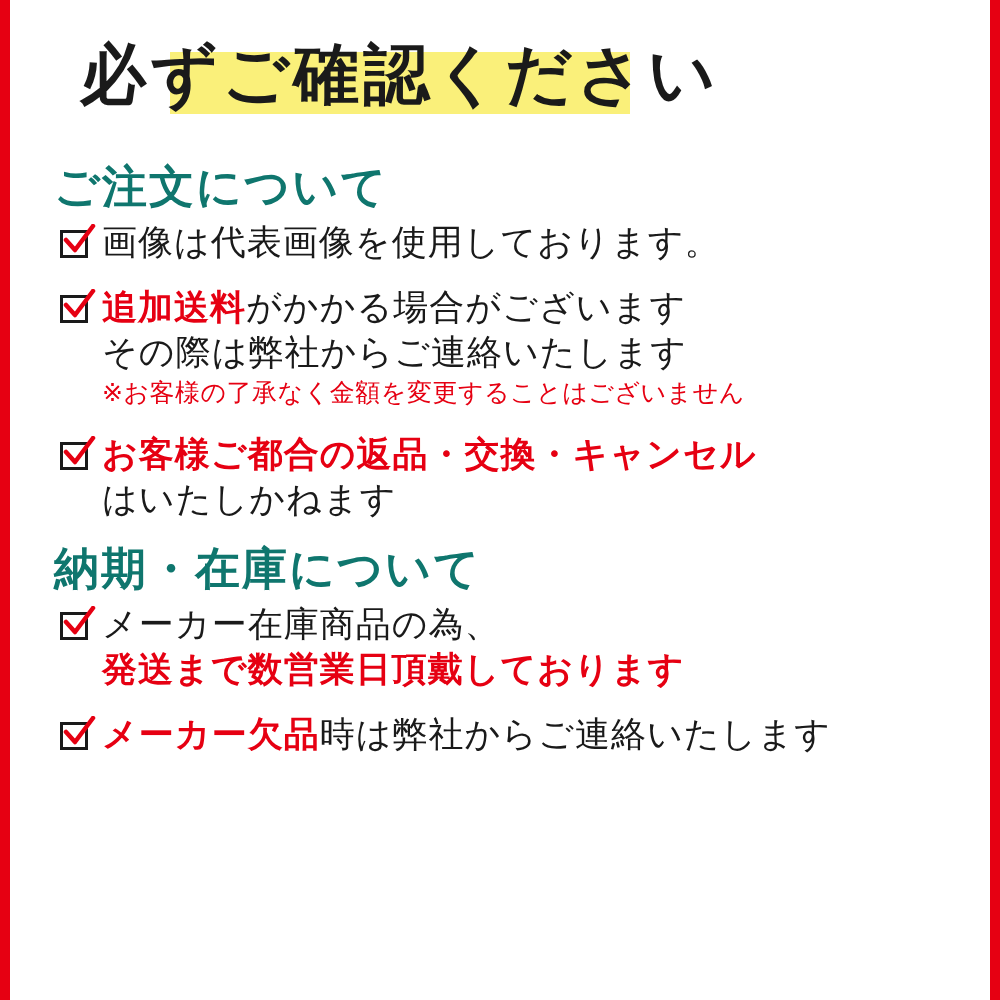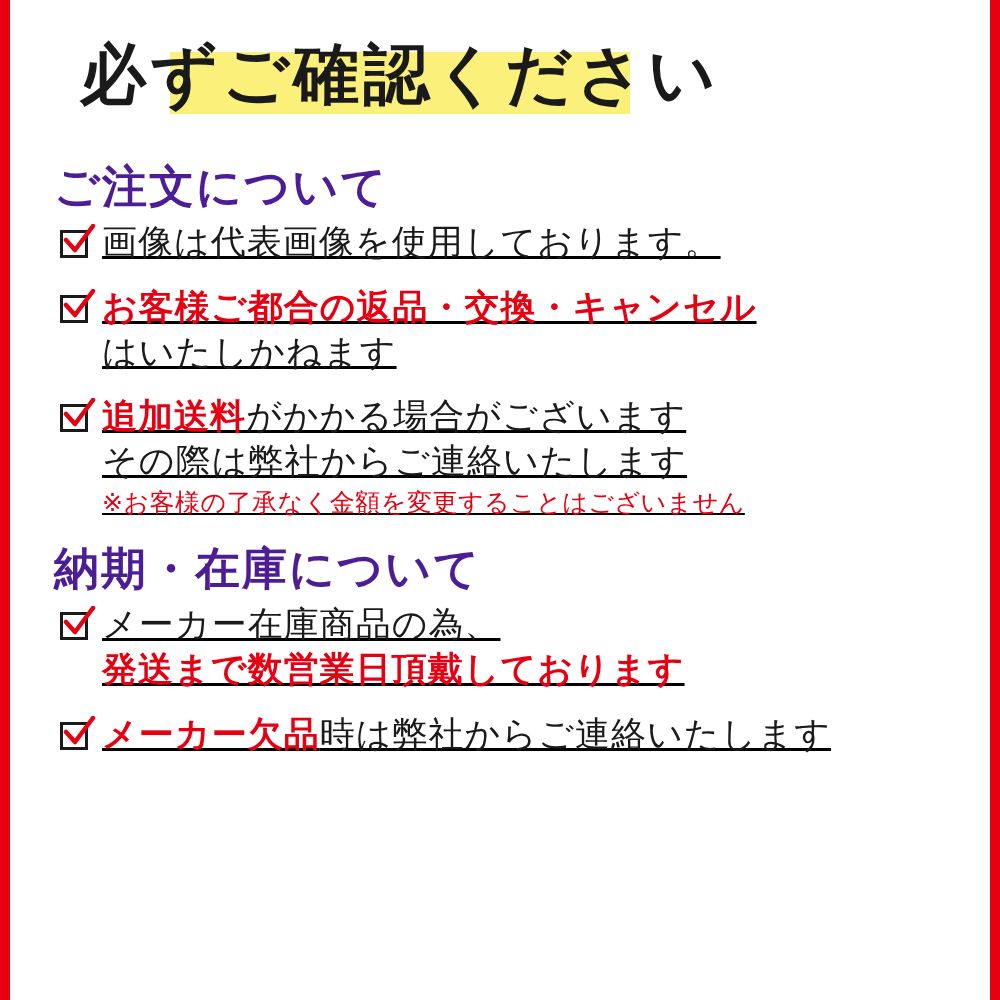--- a/index.html
+++ b/index.html
@@ -61,21 +61,21 @@
     letter-spacing: 4px;
     color: #1a1a1a;
     line-height: 1;
     white-space: nowrap;
   }
 
   
   .section-heading {
     font-size: 45px;
     font-weight: 700;
-    color: #4c1d95;
+    color: #0f766e;
     letter-spacing: 2px;
     margin: 10px 0 6px 14px;
     line-height: 1.2;
   }
   .section-heading.second {
     margin-top: 21px;
   }
 
   
   .item {
@@ -102,21 +102,20 @@
   }
   .check-icon .tick {
     position: absolute;
     left: 4px;
     top: -2px;
     width: 34px;
     height: 34px;
   }
   .item-lines {
     flex: 1 1 auto;
-    text-decoration: underline;
   }
   .line {
     font-size: 35px;
     line-height: 1.28;
     color: #1a1a1a;
     letter-spacing: 1px;
     white-space: nowrap;
   }
   .line.note {
     font-size: 25px;
@@ -160,39 +159,39 @@
   </div>
 
   <div class="item">
     <span class="check-icon">
       <span class="box"></span>
       <svg class="tick" viewBox="0 0 34 34">
           <path d="M4 16 L13 26 L31 2" fill="none" stroke="#e60012" stroke-width="4.5" stroke-linecap="round" stroke-linejoin="round"></path>
         </svg>
     </span>
     <span class="item-lines">
-      <div class="line red">お客様ご都合の返品・交換・キャンセル</div>
-      <div class="line blk">はいたしかねます</div>
-    </span>
-  </div>
-
-  <div class="item">
-    <span class="check-icon">
-      <span class="box"></span>
-      <svg class="tick" viewBox="0 0 34 34">
-          <path d="M4 16 L13 26 L31 2" fill="none" stroke="#e60012" stroke-width="4.5" stroke-linecap="round" stroke-linejoin="round"></path>
-        </svg>
-    </span>
-    <span class="item-lines">
       <div class="line"><span class="red">追加送料</span><span class="blk">がかかる場合がございます</span></div>
       <div class="line blk">その際は弊社からご連絡いたします</div>
       <div class="line note">※お客様の了承なく金額を変更することはございません</div>
     </span>
   </div>
 
+  <div class="item">
+    <span class="check-icon">
+      <span class="box"></span>
+      <svg class="tick" viewBox="0 0 34 34">
+          <path d="M4 16 L13 26 L31 2" fill="none" stroke="#e60012" stroke-width="4.5" stroke-linecap="round" stroke-linejoin="round"></path>
+        </svg>
+    </span>
+    <span class="item-lines">
+      <div class="line red">お客様ご都合の返品・交換・キャンセル</div>
+      <div class="line blk">はいたしかねます</div>
+    </span>
+  </div>
+
   <div class="section-heading second">納期・在庫について</div>
 
   <div class="item">
     <span class="check-icon">
       <span class="box"></span>
       <svg class="tick" viewBox="0 0 34 34">
           <path d="M4 16 L13 26 L31 2" fill="none" stroke="#e60012" stroke-width="4.5" stroke-linecap="round" stroke-linejoin="round"></path>
         </svg>
     </span>
     <span class="item-lines">

